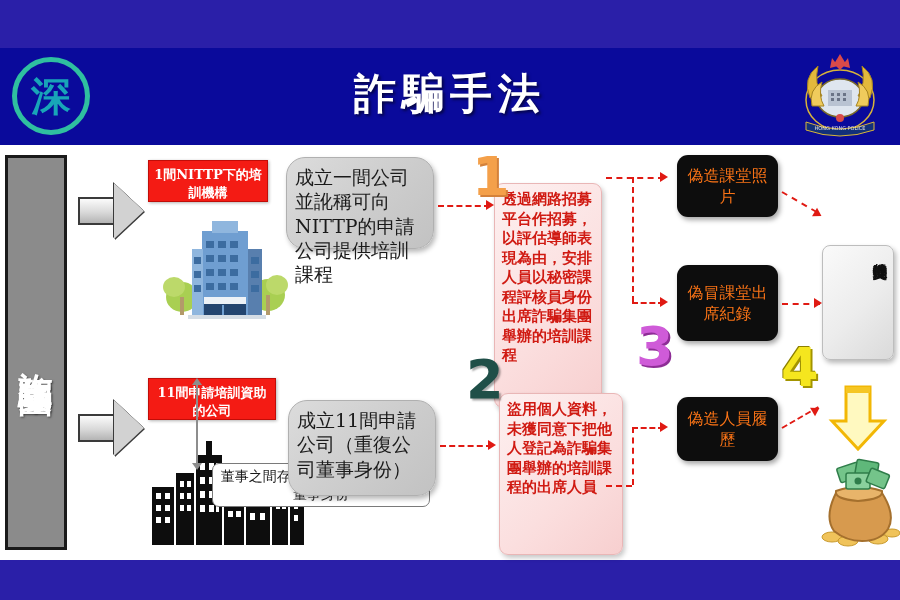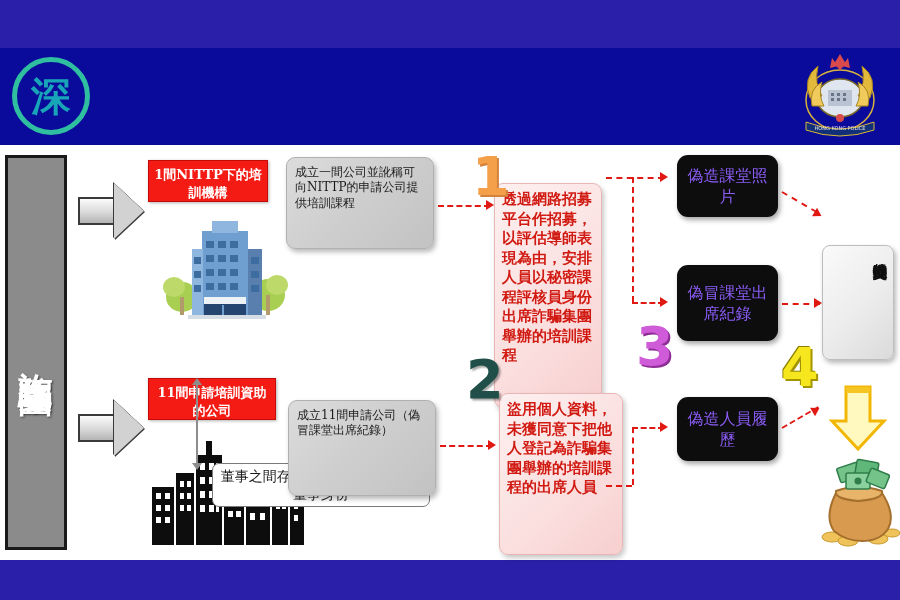--- a/index.html
+++ b/index.html
@@ -147,23 +147,23 @@
     box-shadow: 1px 1px 3px rgba(0,0,0,.3);
   }
   #red-box-1 { left: 148px; top: 15px; width: 120px; height: 42px; }
   #red-box-2 { left: 148px; top: 233px; width: 128px; height: 42px; }
 
   
   .gray-box {
     position: absolute;
     background: linear-gradient(135deg,#dcdcdc 0%,#cfcfcf 45%,#c2c2c2 100%);
     border: 1px solid #b0b0b0;
-    border-radius: 9px;
+    border-radius: 19px;
     color: #1a1a1a;
-    font-size: 12px;
+    font-size: 19px;
     line-height: 1.28;
     padding: 7px 8px;
     box-sizing: border-box;
     font-family: "DejaVu Serif", "Liberation Serif", serif;
     box-shadow: 2px 3px 5px rgba(0,0,0,.28);
   }
   #gray-box-setup1 { left: 286px; top: 12px; width: 148px; height: 92px; }
   #gray-box-setup11 { left: 288px; top: 255px; width: 148px; height: 96px;}
   #gray-box-directors {
     left: 212px; top: 318px; width: 218px; height: 44px;
@@ -192,21 +192,21 @@
     box-shadow: 2px 3px 5px rgba(0,0,0,.22);
   }
   #pink-box-1 { left: 494px; top: 10px; width: 108px; height: 225px; margin-top: 28px; }
   #pink-box-2 { left: 499px; top: 248px; width: 124px; height: 162px; }
 
   
   .black-box {
     position: absolute;
     background: #0d0d0d;
     border-radius: 11px;
-    color: #8b5cf6;
+    color: #f97316;
     font-size: 16px;
     line-height: 1.32;
     text-align: center;
     display: flex;
     align-items: center;
     justify-content: center;
     padding: 5px;
     box-sizing: border-box;
     font-family: "DejaVu Serif", "Liberation Serif", serif;
     box-shadow: 2px 3px 5px rgba(0,0,0,.35);
@@ -299,20 +299,21 @@
 
 <div id="slide">
 
   <div class="header-band"></div>
 
   <div class="logo-left">
     <div class="ring"></div>
     <div class="ch">深</div>
   </div>
 
+  <div class="slide-title">詐騙手法</div>
 
   <div class="badge-right">
     <svg viewBox="0 0 96 92" width="96" height="92" aria-hidden="true">
       <ellipse cx="48" cy="50" rx="34" ry="30" fill="#0a0a9b" stroke="#d8b43a" stroke-width="1.5"></ellipse>
       <ellipse cx="48" cy="48" rx="23" ry="19" fill="#dfe6ef" stroke="#7a6a2a" stroke-width="1.5"></ellipse>
       <rect x="36" y="40" width="24" height="16" fill="#b9c3d2"></rect>
       <rect x="39" y="43" width="3" height="3" fill="#6a7487"></rect>
       <rect x="45" y="43" width="3" height="3" fill="#6a7487"></rect>
       <rect x="51" y="43" width="3" height="3" fill="#6a7487"></rect>
       <rect x="39" y="48" width="3" height="3" fill="#6a7487"></rect>
@@ -448,21 +449,21 @@
         </g>
       </svg>
     </div>
 
     <div class="gray-box" id="gray-box-setup1">成立一間公司並訛稱可向NITTP的申請公司提供培訓課程</div>
 
     <div class="dbl-arrow"></div>
 
     <div class="gray-box" id="gray-box-directors">董事之間存有親屬關係/重復公司董事身份</div>
 
-    <div class="gray-box" id="gray-box-setup11">成立11間申請公司（偽冒課堂出席紀錄）</div>
+    <div class="gray-box" id="gray-box-setup11">成立11間申請公司（重復公司董事身份）</div>
 
     <div class="dashed-h" style="left:438px; top:60px; width:52px;"></div>
     <div class="arrowhead" style="left:486px; top:55px;"></div>
 
     <div class="dashed-h" style="left:440px; top:300px; width:52px;"></div>
     <div class="arrowhead" style="left:488px; top:295px;"></div>
 
     <div class="pink-box" id="pink-box-1">透過網路招募平台作招募，以評估導師表現為由，安排人員以秘密課程評核員身份出席詐騙集團舉辦的培訓課程</div>
     <div class="pink-box" id="pink-box-2">盜用個人資料，未獲同意下把他人登記為詐騙集團舉辦的培訓課程的出席人員</div>
 

